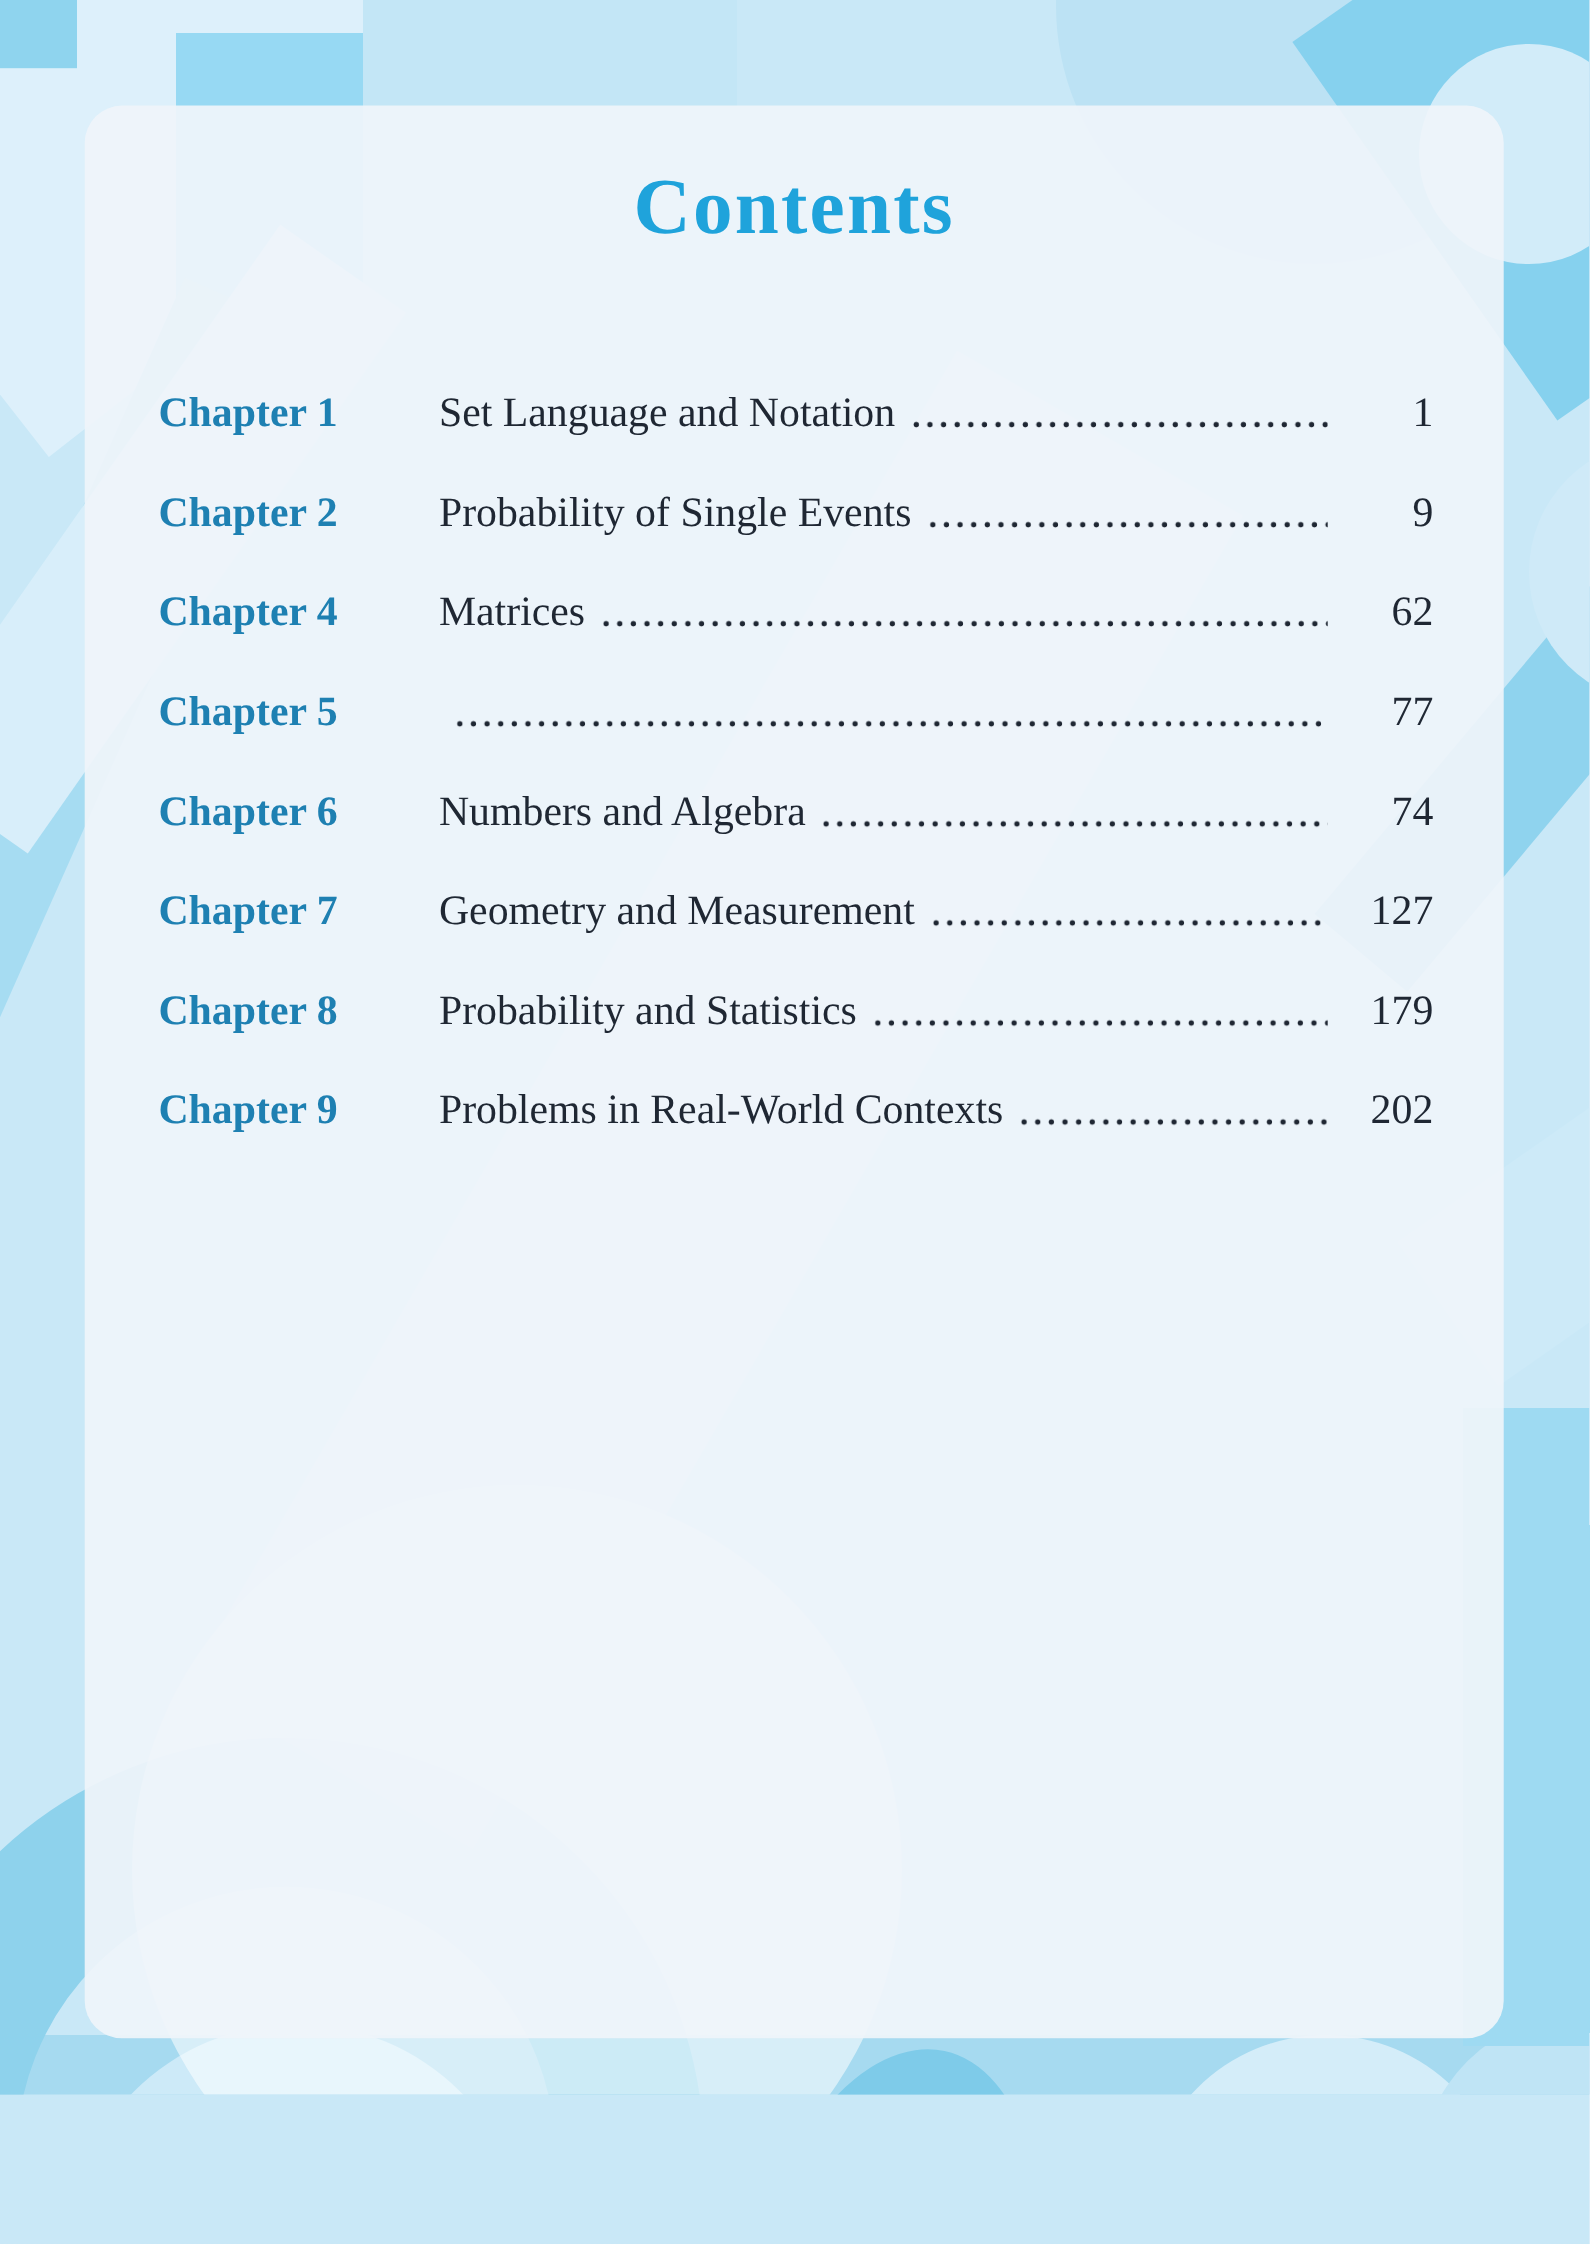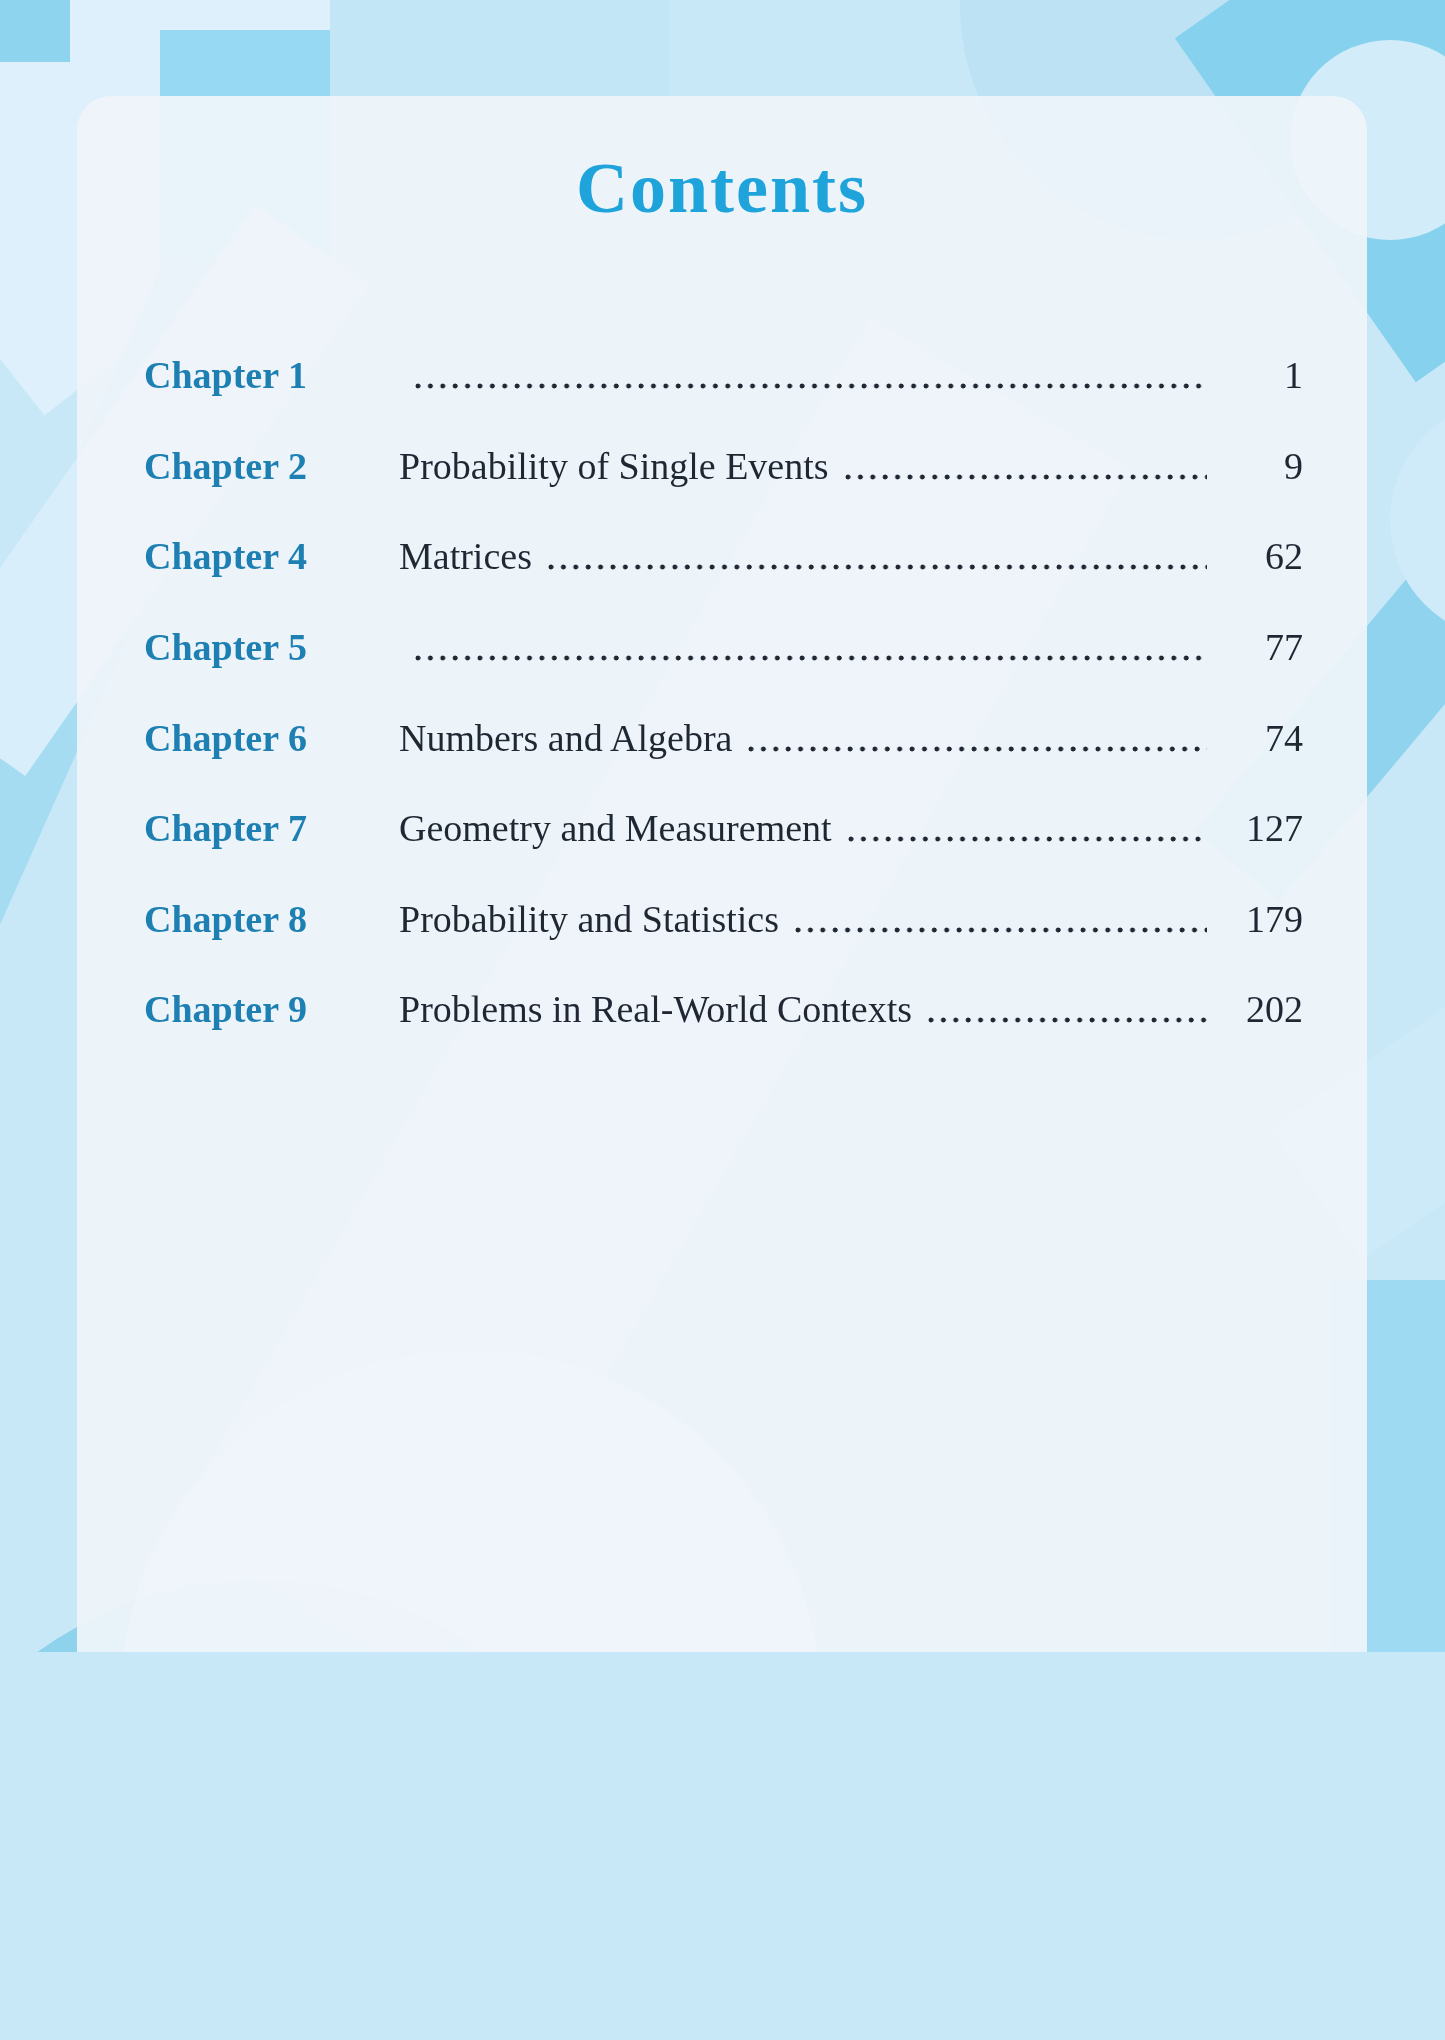--- a/index.html
+++ b/index.html
@@ -4,21 +4,21 @@
 <style>
   :root{
     --page-background:#c9e8f7;
     --title-text:#1fa3db;
     --chapter-label:#1e80b2;
     --body-text:#1f2733;
   }
   *{margin:0;padding:0;box-sizing:border-box;}
   html,body{width:1445px;height:2040px;overflow:hidden;}
   body{font-family:"Liberation Serif","DejaVu Serif",serif;background:var(--page-background);}
-  .stage{position:relative;width:1445px;height:1652px;overflow:hidden;background:var(--page-background);}
+  .stage{position:relative;width:1445px;height:1904px;overflow:hidden;background:var(--page-background);}
 
   
   .bg,.bg div{position:absolute;}
   .s1 {left:-140px;top:-120px;width:520px;height:420px;background:#ddf0fb;transform:rotate(-38deg);}
   .s2 {left:0;top:0;width:70px;height:62px;background:#8fd4ee;}
   .s3 {left:160px;top:30px;width:175px;height:255px;background:#97d9f3;}
   .s4 {left:330px;top:0;width:340px;height:290px;background:#c3e6f6;}
   .s5 {left:-10px;top:240px;width:120px;height:850px;background:#a6dcf2;transform:rotate(24deg);}
   .s6 {left:-160px;top:420px;width:600px;height:140px;background:#d8eefa;transform:rotate(-55deg);}
   .s7 {left:960px;top:-230px;width:470px;height:470px;border-radius:50%;background:#bce2f4;}
@@ -90,20 +90,21 @@
     <div class="s21"></div>
   </div>
 
   <div class="panel">
     <h1 class="title">Contents</h1>
 
     <div class="toc">
 
       <div class="toc-row">
         <span class="chap">Chapter 1</span>
+        <span class="ctitle">Set Language and Notation</span>
         <span class="leader"></span>
         <span class="pnum">1</span>
       </div>
 
       <div class="toc-row">
         <span class="chap">Chapter 2</span>
         <span class="ctitle">Probability of Single Events</span>
         <span class="leader"></span>
         <span class="pnum">9</span>
       </div>

